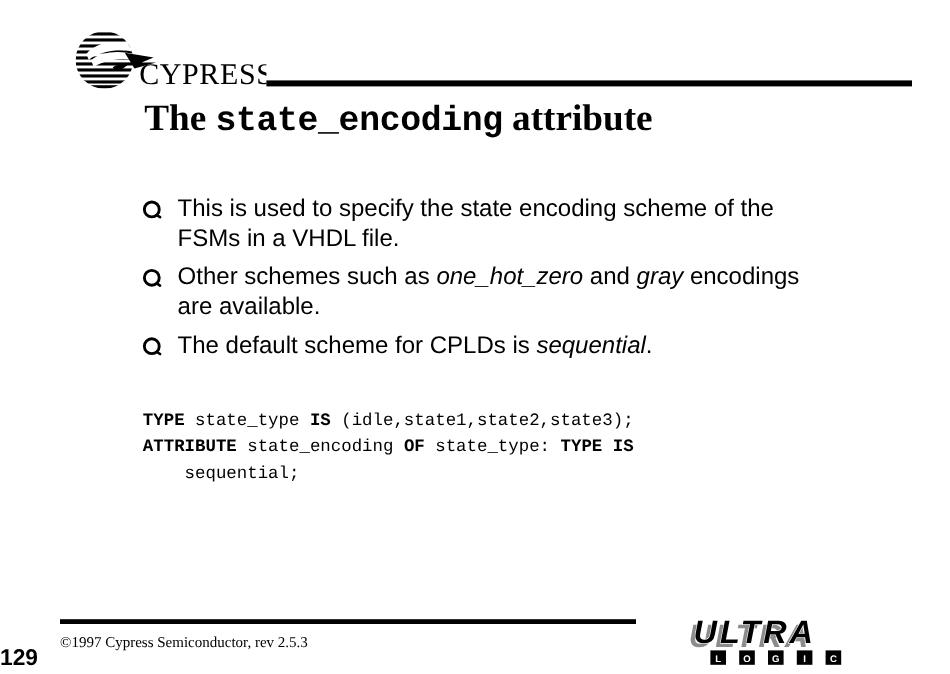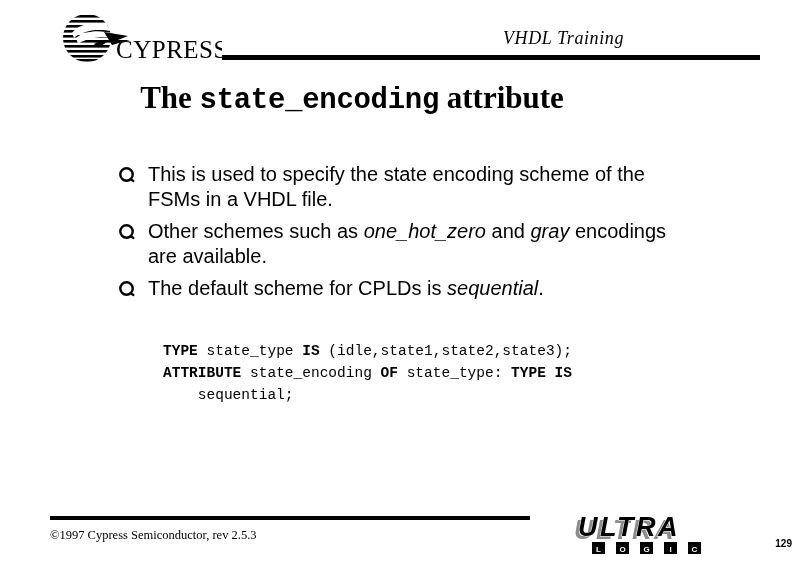--- a/index.html
+++ b/index.html
@@ -12,21 +12,21 @@
     height: 562px;
     position: relative;
     overflow: hidden;
     font-family: "Liberation Serif", serif;
     color: #000000;
   }
 
   
   #header {
     position: absolute;
-    left: 0; top: 0;
+    left: 0; top: 12px;
     width: 656px;
     height: 72px;
   }
   #cypress-logo {
     position: absolute;
     left: 50px;
     top: 14px;
     width: 172px;
     height: 52px;
   }
@@ -53,21 +53,20 @@
   }
 
   
   #slide-title {
     position: absolute;
     left: 0;
     top: 80px;
     width: 664px;
     text-align: center;
     white-space: nowrap;
-    padding-left: 20px;
   }
   #slide-title .serif-part {
     font-family: "Liberation Serif", serif;
     font-weight: bold;
     font-size: 31px;
   }
   #slide-title .mono-part {
     font-family: "Liberation Mono", monospace;
     font-weight: bold;
     font-size: 29px;
@@ -110,21 +109,21 @@
     top: 340px;
     width: 600px;
     font-family: "Liberation Mono", monospace;
     font-size: 14.5px;
     line-height: 22px;
     white-space: pre;
   }
   #code-block .kw {
     font-weight: bold;
   }
-  .code-line { white-space: pre; margin-left: 44px; }
+  .code-line { white-space: pre; }
 
   
   #footer-rule {
     position: absolute;
     left: 50px;
     top: 516px;
     width: 480px;
     height: 4px;
     background: #000000;
   }
@@ -136,24 +135,24 @@
     font-size: 12.5px;
     line-height: 15px;
     white-space: nowrap;
     text-align: right;
   }
   #page-number {
     position: absolute;
     left: 0;
     top: 538px;
     width: 792px;
-    text-align: right;
+    text-align: left;
     font-family: "Liberation Sans", sans-serif;
     font-weight: bold;
-    font-size: 10px;
+    font-size: 19px;
   }
   #ultralogic-logo {
     position: absolute;
     left: 556px;
     top: 512px;
     width: 158px;
     height: 44px;
     margin-left: 16px;
   }
   #ultralogic-logo svg { display: block; }
@@ -197,21 +196,20 @@
                  L68 25.5 C62 23.5, 54 22.5, 47 23.5 C39 24.6, 32 27, 28 30 Z" fill="#ffffff"></path>
       </g>
 
       <path d="M54 18 L78 22 L68 26 L80 26 L62 31 Z" fill="#000000"></path>
       <path d="M44 30 C48 27, 54 26, 58 27 L50 33 C47 33.5, 45 32.5, 44 30 Z" fill="#000000"></path>
 
       <text x="66" y="44" font-family="Liberation Serif, serif" font-size="25" letter-spacing="0.5" fill="#000000">CYPRESS</text>
     </svg>
   </div>
 
-  <div id="header-title">VHDL Training</div>
 
   <div id="header-rule"></div>
 </div>
 
 <div id="slide-title">
   <span class="serif-part">The </span><span class="mono-part">state_encoding</span><span class="serif-part"> attribute</span>
 </div>
 
 <div id="bullets">
     <div class="bullet-row">

